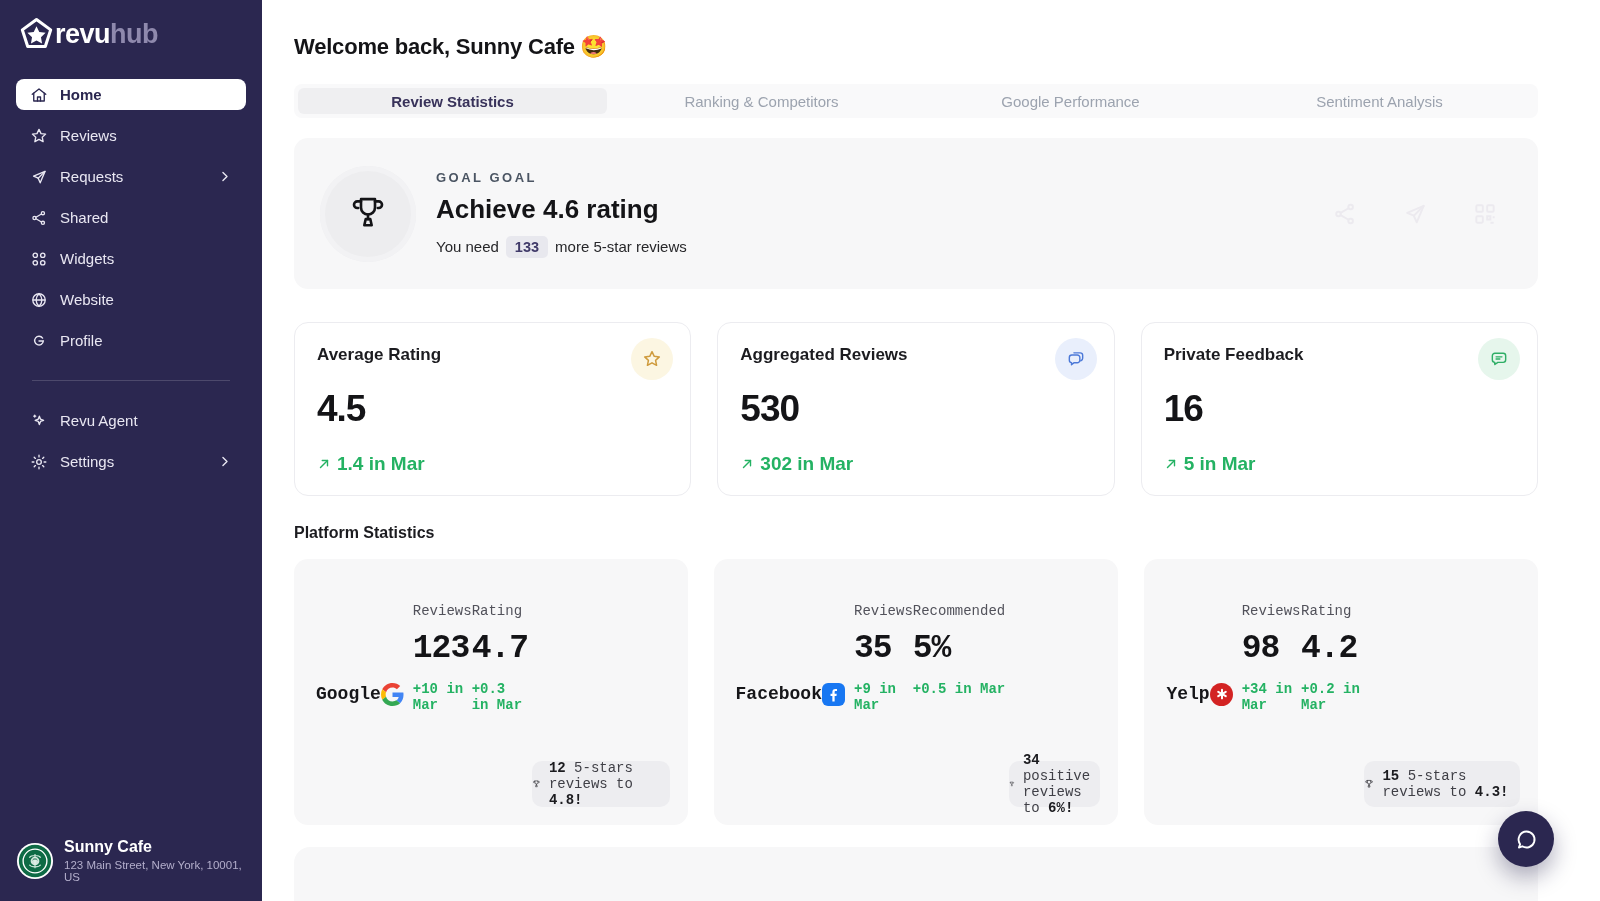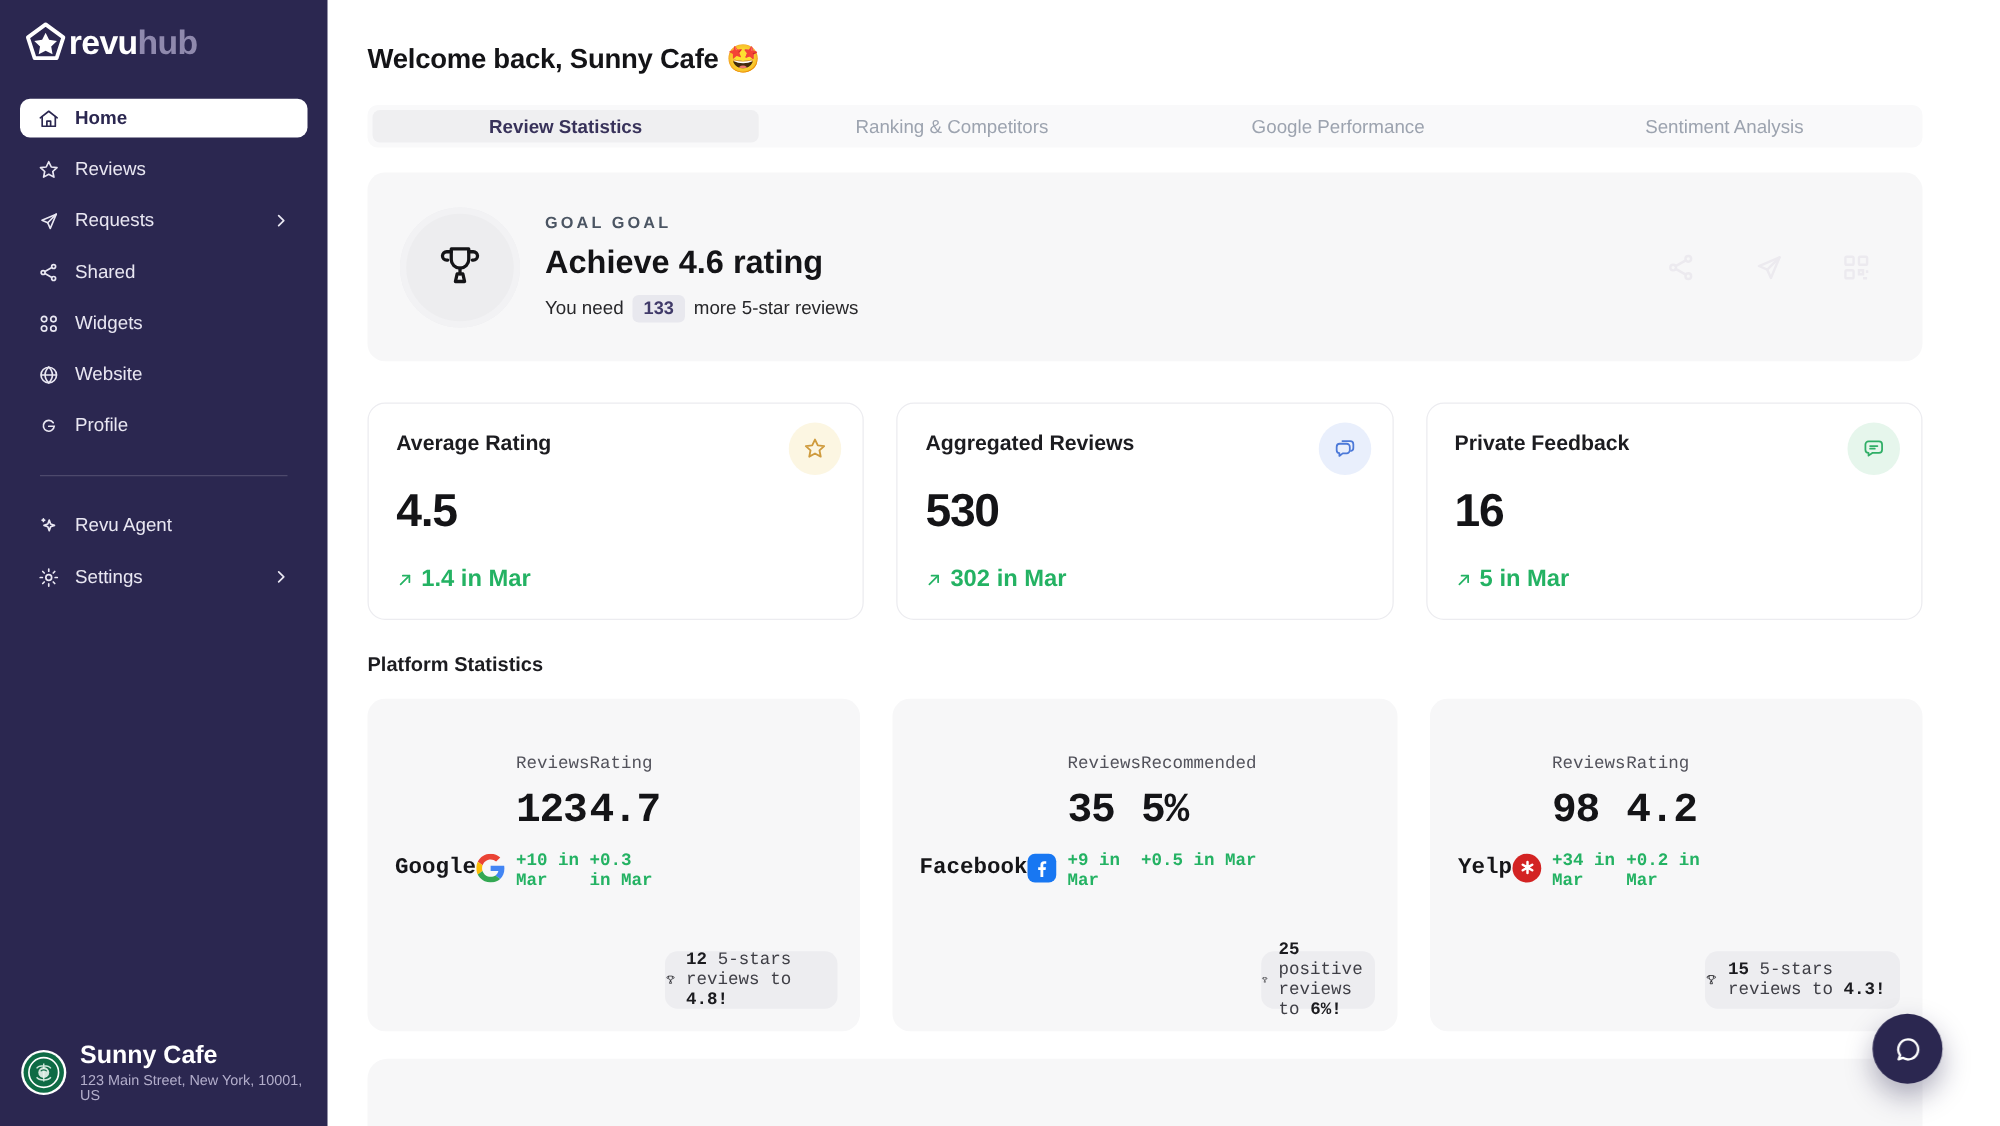--- a/index.html
+++ b/index.html
@@ -20,21 +20,21 @@
   .brand .muted { color:#8f89ad; font-weight:700; }
   .nav { padding:0 16px; display:flex; flex-direction:column; gap:10px; }
   .nav-item { display:flex; align-items:center; gap:12px; height:31px; padding:15px 14px; border-radius:8px; font-size:15px; color:#e9e7f2; cursor:pointer; }
   .nav-item svg { width:18px; height:18px; flex:none; }
   .nav-item.active { background:#ffffff; color:#2b2750; font-weight:700; }
   .nav-item .chev { margin-left:auto; }
   .nav-item .chev svg { width:15px; height:15px; }
   .divider { height:1px; background:rgba(255,255,255,0.16); margin:14px 16px; }
   .account { position:absolute; left:16px; right:16px; bottom:18px; display:flex; align-items:center; gap:10px; cursor:pointer; }
   .avatar svg { width:38px; height:38px; }
-  .acc-name { font-size:20px; font-weight:700; color:#ffffff; margin-bottom:3px; }
+  .acc-name { font-size:16px; font-weight:700; color:#ffffff; margin-bottom:3px; }
   .acc-addr { font-size:11.5px; color:#b3aecb; }
 
   
   .main { flex:1; padding:0 62px 0 32px; position:relative; }
   .welcome { font-size:22px; font-weight:700; margin:34px 0 24px; letter-spacing:-0.2px; color:#141417; }
 
   .tabbar { display:grid; grid-template-columns:repeat(4,1fr); background:#f9f9fa; border-radius:8px; padding:4px; height:34px; margin-bottom:20px; }
   .tab { display:flex; align-items:center; justify-content:center; font-size:15px; color:#9ca3af; border-radius:6px; cursor:pointer; }
   .tab.active { background:#efeff1; color:#38325a; font-weight:700; }
 
@@ -364,21 +364,21 @@
         </div>
       </div>
       <div class="p-goal">
         <svg viewBox="0 0 24 24" fill="none" stroke="currentColor" stroke-width="1.6" stroke-linecap="round" stroke-linejoin="round">
             <path d="M8 3.5h8v4.8a4 4 0 0 1-8 0z"></path>
             <path d="M8 4.8H5.9a1.9 1.9 0 0 0 0 3.8h.5"></path>
             <path d="M16 4.8h2.1a1.9 1.9 0 0 1 0 3.8h-.5"></path>
             <path d="M12 12.3v2.6"></path>
             <path d="M9.9 18.4l.8-3.5h2.6l.8 3.5z"></path>
           </svg>
-        <span><b>25</b> <span>positive reviews to</span> <b>6%!</b></span>
+        <span><b>34</b> <span>positive reviews to</span> <b>6%!</b></span>
       </div>
     </section>
 
     <section class="platform-card">
       <div class="p-head">
         <span class="p-name">Yelp</span>
         <span class="p-logo">
           <span class="yelp-badge">
               <svg viewBox="0 0 24 24" width="14" height="14" stroke="#ffffff" stroke-width="3.4" stroke-linecap="round">
                 <path d="M12 4.5v15M5.5 8.2l13 7.6M18.5 8.2l-13 7.6"></path>

